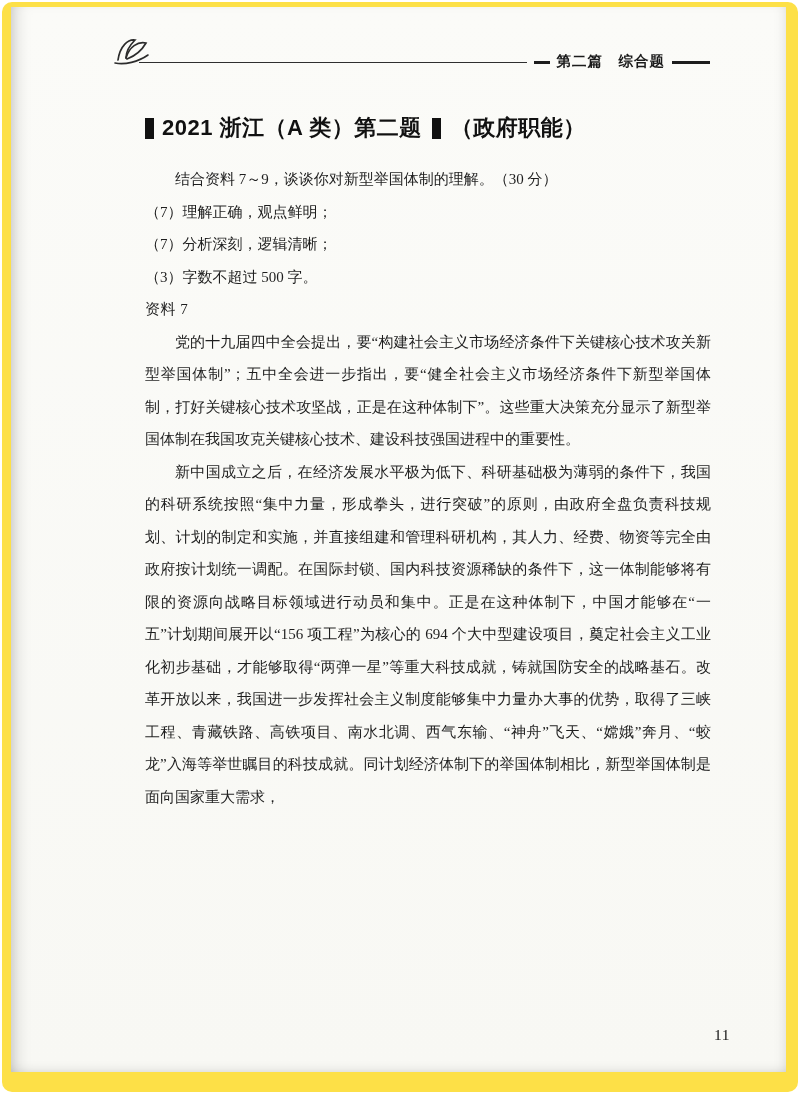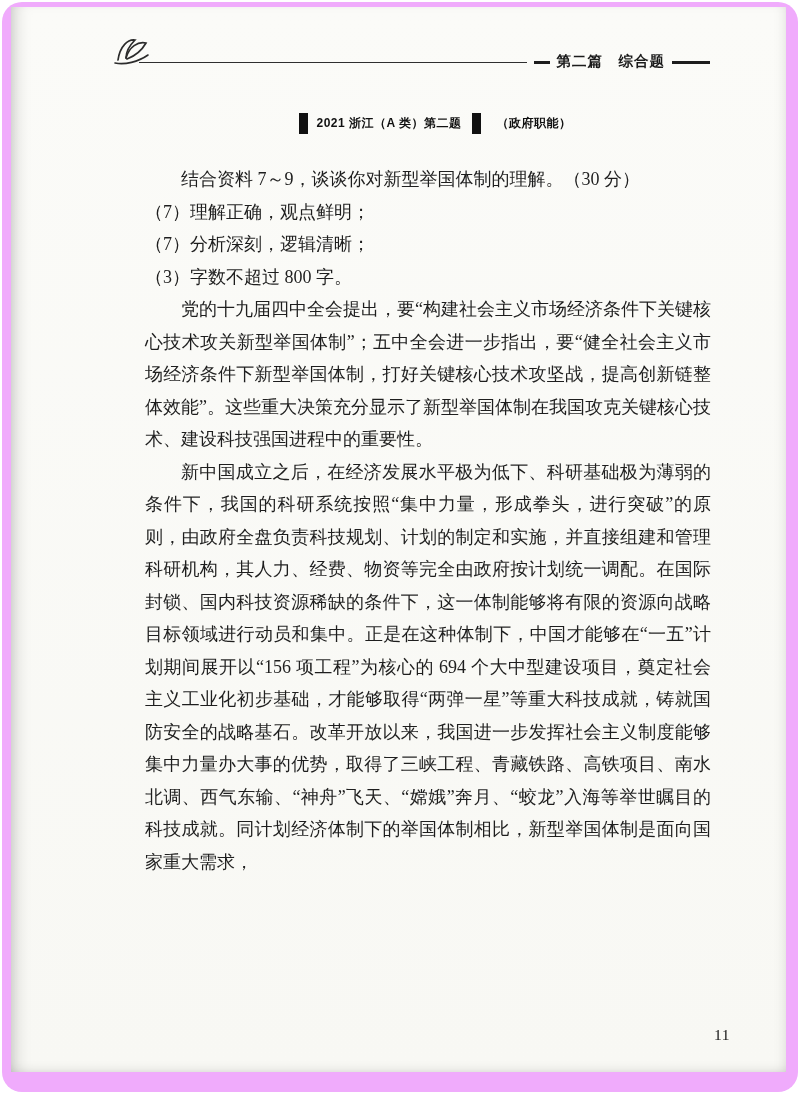--- a/index.html
+++ b/index.html
@@ -6,22 +6,22 @@
     margin: 0;
     padding: 0;
     background: #ffffff;
     font-family: "Liberation Serif", "DejaVu Serif", serif;
   }
   .scan {
     position: relative;
     width: 796px;
     height: 1090px;
     margin: 2px;
-    background: #f0abfc;
-    border-radius: 20px;
+    background: #fde047;
+    border-radius: 10px;
     overflow: hidden;
   }
   .page {
     position: absolute;
     top: 5px;
     left: 9px;
     right: 12px;
     bottom: 20px;
     background: linear-gradient(180deg, #fbfbf8 0%, #f8f8f4 100%);
     box-shadow: inset 14px 0 20px -16px rgba(0,0,0,.35),
@@ -69,42 +69,41 @@
   
   .title-row {
     position: absolute;
     top: 106px;
     left: 134px;
     right: 60px;
     display: flex;
     align-items: center;
     font-family: "Liberation Sans", "DejaVu Sans", sans-serif;
     font-weight: 700;
-    font-size: 12px;
+    font-size: 22px;
     color: #111;
     letter-spacing: 0.5px;
-    justify-content: center;
   }
   .title-bar {
     display: inline-block;
     width: 9px;
     height: 21px;
     background: #111;
     flex: 0 0 auto;
   }
   .title-main { margin: 0 10px 0 8px; white-space: nowrap; }
-  .title-sub  { margin-left: 16px; white-space: nowrap; }
+  .title-sub  { margin-left: 10px; white-space: nowrap; }
 
   
   .body-text {
     position: absolute;
     top: 156px;
     left: 134px;
     width: 566px;
-    font-size: 18px;
+    font-size: 15px;
     line-height: 32.5px;
     color: #1e1e1e;
     text-align: justify;
   }
   .body-text p, .body-text div { margin: 0; padding: 0; }
   .indent { text-indent: 2em; }
   .material-label { letter-spacing: 0.5px; }
 
   
   .page-number {
@@ -140,21 +139,22 @@
       <span class="title-bar"></span>
       <span class="title-main">2021 浙江（A 类）第二题</span>
       <span class="title-bar"></span>
       <span class="title-sub">（政府职能）</span>
     </div>
 
     <div class="body-text">
       <div class="indent">结合资料 7～9，谈谈你对新型举国体制的理解。（30 分）</div>
       <div>（7）理解正确，观点鲜明；</div>
       <div>（7）分析深刻，逻辑清晰；</div>
-      <div>（3）字数不超过 800 字。</div>
-      <p class="indent">党的十九届四中全会提出，要“构建社会主义市场经济条件下关键核心技术攻关新型举国体制”；五中全会进一步指出，要“健全社会主义市场经济条件下新型举国体制，打好关键核心技术攻坚战，提高创新链整体效能”。这些重大决策充分显示了新型举国体制在我国攻克关键核心技术、建设科技强国进程中的重要性。</p>
+      <div>（3）字数不超过 500 字。</div>
+      <div class="material-label">资料 7</div>
+      <p class="indent">党的十九届四中全会提出，要“构建社会主义市场经济条件下关键核心技术攻关新型举国体制”；五中全会进一步指出，要“健全社会主义市场经济条件下新型举国体制，打好关键核心技术攻坚战，正是在这种体制下”。这些重大决策充分显示了新型举国体制在我国攻克关键核心技术、建设科技强国进程中的重要性。</p>
       <p class="indent">新中国成立之后，在经济发展水平极为低下、科研基础极为薄弱的条件下，我国的科研系统按照“集中力量，形成拳头，进行突破”的原则，由政府全盘负责科技规划、计划的制定和实施，并直接组建和管理科研机构，其人力、经费、物资等完全由政府按计划统一调配。在国际封锁、国内科技资源稀缺的条件下，这一体制能够将有限的资源向战略目标领域进行动员和集中。正是在这种体制下，中国才能够在“一五”计划期间展开以“156 项工程”为核心的 694 个大中型建设项目，奠定社会主义工业化初步基础，才能够取得“两弹一星”等重大科技成就，铸就国防安全的战略基石。改革开放以来，我国进一步发挥社会主义制度能够集中力量办大事的优势，取得了三峡工程、青藏铁路、高铁项目、南水北调、西气东输、“神舟”飞天、“嫦娥”奔月、“蛟龙”入海等举世瞩目的科技成就。同计划经济体制下的举国体制相比，新型举国体制是面向国家重大需求，</p>
     </div>
 
     <div class="page-number">11</div>
 
   </div>
 </div>
 
 </body></html>

